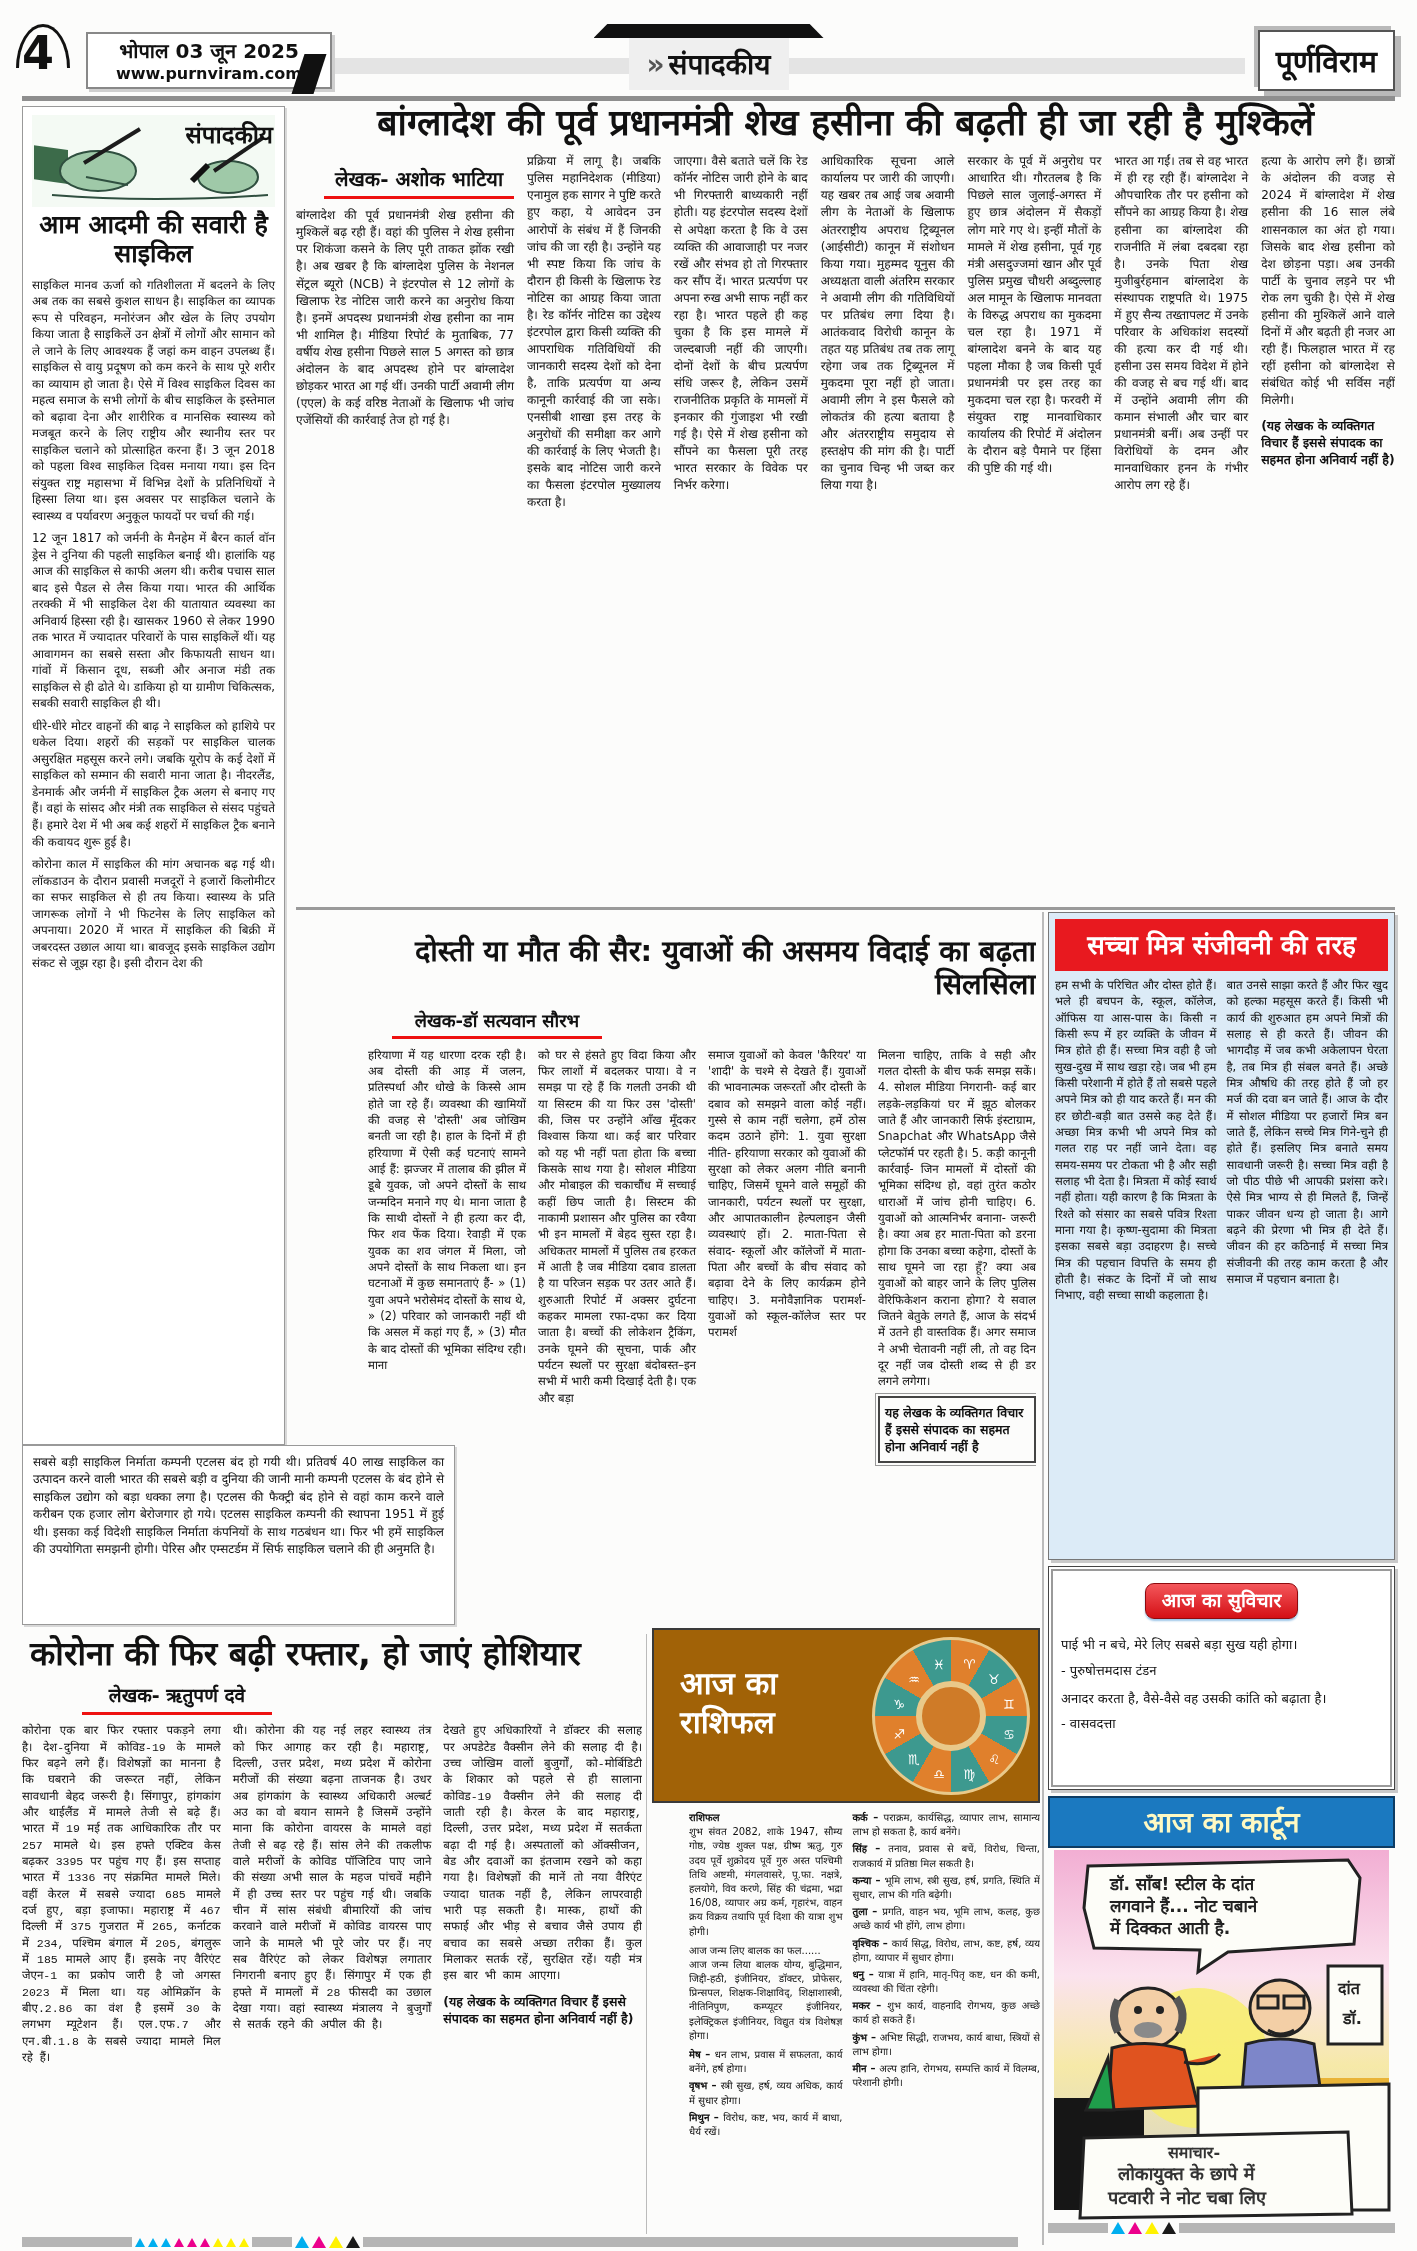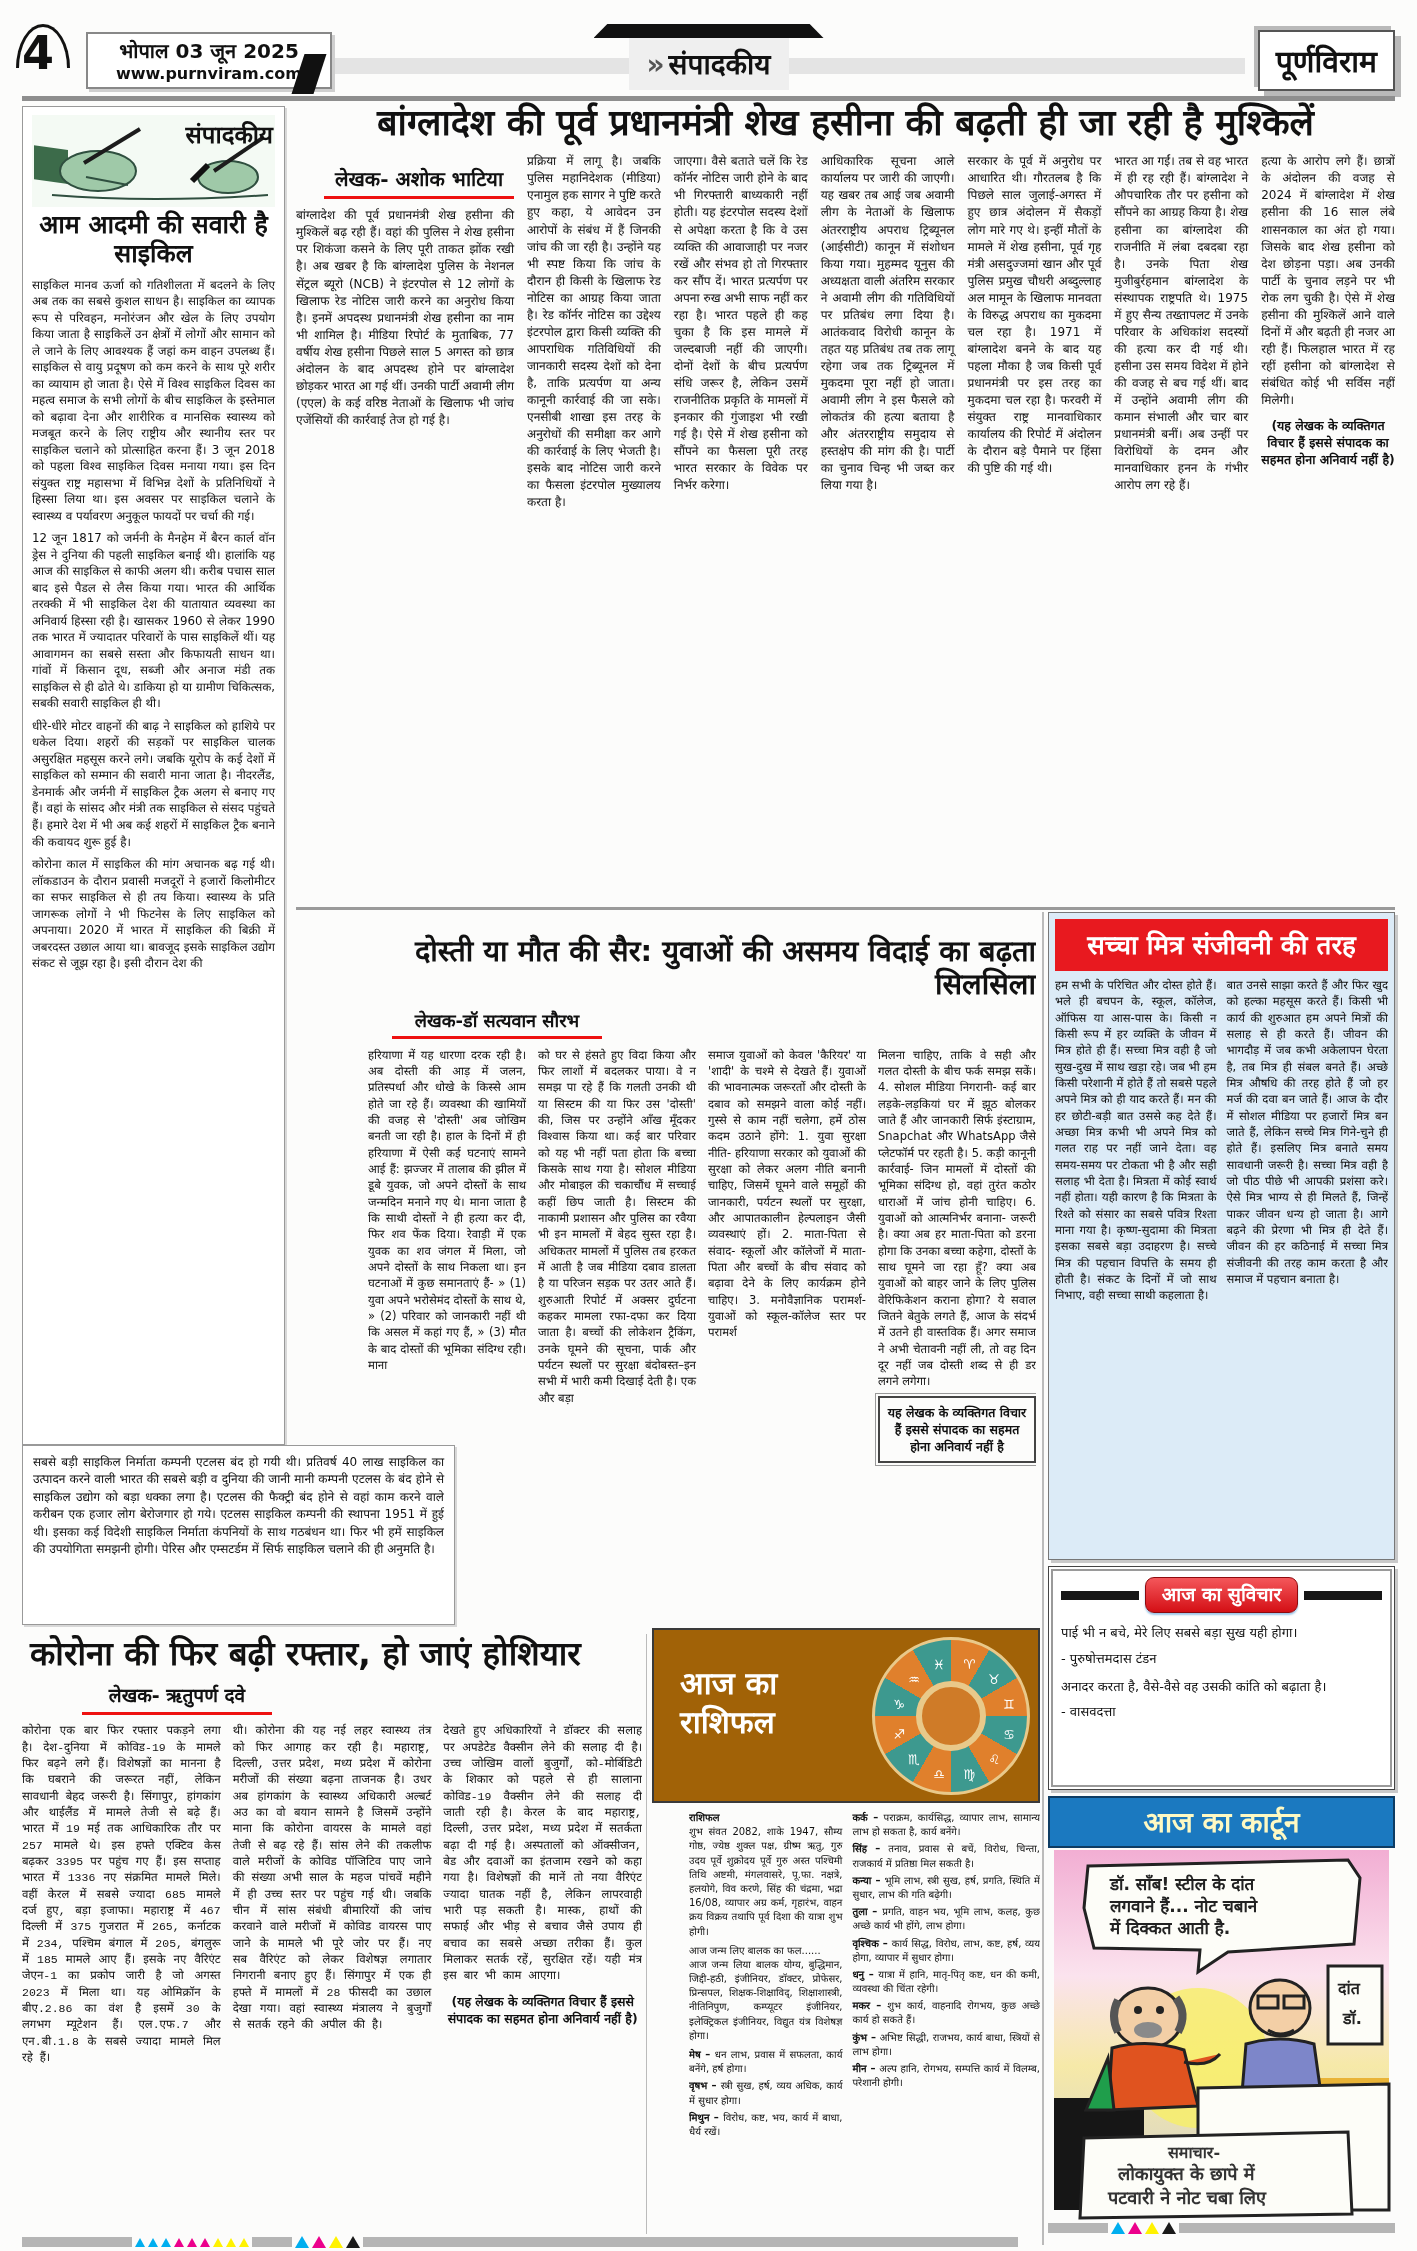--- a/index.html
+++ b/index.html
@@ -21,21 +21,21 @@
   .sec-roof { position:absolute; left:50%; transform:translateX(-50%); top:-4px; width:230px; height:14px; background:#111; clip-path:polygon(6% 0,94% 0,100% 100%,0 100%); }
   .sec-label { position:absolute; left:50%; transform:translateX(-50%); top:10px; background:#efefef; padding:6px 18px 8px; font-size:28px; font-weight:bold; }
   .sec-label .chev { color:#555; margin-right:4px; }
   .masthead { position:absolute; right:0; top:2px; background:#fff; border:2px solid #555; box-shadow:6px 6px 0 #b9b9b9, -4px -4px 0 #b9b9b9; padding:8px 16px; font-size:30px; font-weight:bold; }
   .rule-h { position:absolute; background:#8e8e8e; }
   
   .byline { font-weight:bold; text-align:center; border-bottom:3px solid #e11; padding-bottom:4px; }
   .col-text { font-size:12px; line-height:1.42; text-align:justify; }
   .cols { display:flex; overflow:hidden; }
   .cols > div { flex:1; }
-  .disclaimer { font-weight:bold; text-align:center; font-size:12.5px; margin-top:8px; }
+  .disclaimer { font-weight:bold; text-align:left; font-size:12.5px; margin-top:8px; }
   
   #editorial { position:absolute; left:22px; top:106px; width:263px; height:1339px; border:1px solid #999; box-shadow:2px 2px 0 #d8d8d8; padding:8px 9px; overflow:hidden; background:#fff; }
   #editorial .illus { position:relative; height:92px; margin-bottom:4px; }
   #editorial .illus .lbl { position:absolute; right:2px; top:2px; font-size:24px; font-weight:bold; }
   #editorial h2 { font-size:25px; text-align:center; line-height:1.15; margin:4px 0 8px; }
   #editorial p { font-size:11.8px; line-height:1.4; text-align:justify; margin-bottom:6px; }
   #editorial-wide { position:absolute; left:22px; top:1445px; width:433px; height:180px; border:1px solid #999; box-shadow:2px 2px 0 #d8d8d8; padding:8px 10px; overflow:hidden; background:#fff; }
   #editorial-wide p { font-size:12px; line-height:1.45; text-align:justify; }
   
   #main-article { position:absolute; left:296px; top:102px; width:1099px; height:800px; overflow:hidden; }
@@ -70,21 +70,21 @@
   .wheel::after { content:""; position:absolute; left:50%; top:50%; width:58px; height:58px; transform:translate(-50%,-50%); border-radius:50%; background:#cf7b28; border:6px solid #e9c98a; }
   .wheel i { position:absolute; color:#fff; font-style:normal; font-size:13px; transform:translate(-50%,-50%); }
   .rashi-cols { display:flex; gap:10px; margin-top:8px; height:425px; overflow:hidden; }
   .rashi-cols .c1 { width:45%; }
   .rashi-cols .c2 { width:55%; }
   .rashi-cols { font-size:10px; line-height:1.42; text-align:justify;margin-left:37px; }
   .sign { margin-bottom:3px; }
   .sign b::after { content:" – "; }
   
   #suvichar { position:absolute; left:1048px; top:1566px; width:347px; height:224px; border:1px solid #444; box-shadow:inset 0 0 0 2px #fff, inset 0 0 0 4px #9a9a9a, 3px 3px 0 #c9c9c9; background:#fff; padding:10px 12px; overflow:hidden; }
-  .suv-head { display:flex; align-items:center; gap:6px; margin-bottom:10px; }
+  .suv-head { display:flex; align-items:center; gap:6px; margin-bottom:10px;flex-direction:column; }
   .suv-head .bar { flex:1; height:9px; background:#161616; }
   .suv-pill { background:linear-gradient(#f4575b,#d40f15); color:#fff; font-weight:bold; font-size:19px; padding:3px 16px 5px; border-radius:9px; border:1px solid #8e0a0e; box-shadow:0 2px 2px #9ec6e8; }
   .quote { font-size:13px; line-height:1.5; margin-bottom:6px; }
   .q-author { font-size:13px; margin-bottom:10px; }
   
   #cartoon { position:absolute; left:1048px; top:1796px; width:347px; height:438px; overflow:hidden; }
   #cartoon .banner { background:#1b79c0; border:2px solid #0d3c63; color:#fef9c3; font-size:28px; font-weight:bold; text-align:center; padding:4px 0 6px; }
   #cartoon svg { display:block; }
   
   .regstrip { position:absolute; display:flex; align-items:center; gap:3px; }

